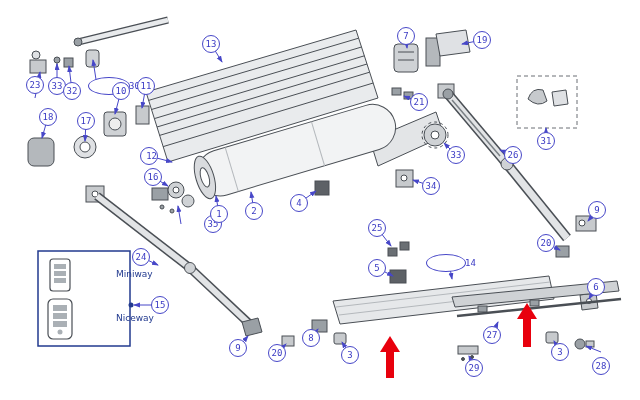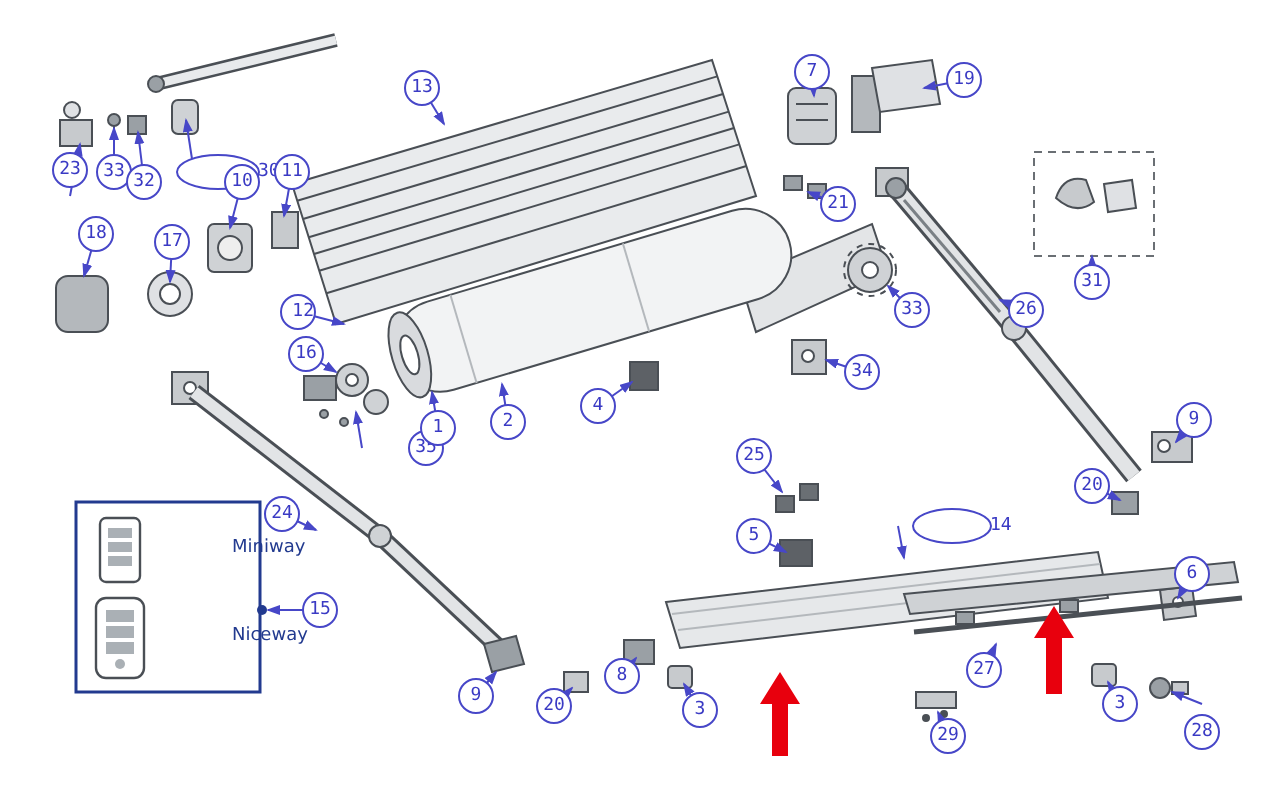--- a/index.html
+++ b/index.html
@@ -251,21 +251,21 @@
 <div class="callout" style="left:447px;top:146px;">33</div>
 <div class="callout" style="left:397px;top:27px;">7</div>
 <div class="callout" style="left:473px;top:31px;">19</div>
 <div class="callout" style="left:504px;top:146px;">26</div>
 <div class="callout" style="left:537px;top:132px;">31</div>
 <div class="callout" style="left:588px;top:201px;">9</div>
 <div class="callout" style="left:537px;top:234px;">20</div>
 <div class="callout" style="left:587px;top:278px;">6</div>
 <div class="callout" style="left:368px;top:219px;">25</div>
 <div class="callout" style="left:368px;top:259px;">5</div>
-<div class="callout" style="left:456px;top:254px;padding-left:38px;">14</div>
+<div class="callout" style="left:426px;top:254px;padding-left:38px;">14</div>
 <div class="callout" style="left:132px;top:248px;">24</div>
 <div class="callout" style="left:151px;top:296px;">15</div>
 <div class="callout" style="left:229px;top:339px;">9</div>
 <div class="callout" style="left:268px;top:344px;">20</div>
 <div class="callout" style="left:302px;top:329px;">8</div>
 <div class="callout" style="left:341px;top:346px;">3</div>
 <div class="callout" style="left:483px;top:326px;">27</div>
 <div class="callout" style="left:465px;top:359px;">29</div>
 <div class="callout" style="left:551px;top:343px;">3</div>
 <div class="callout" style="left:592px;top:343px;margin-top:14px;">28</div>

